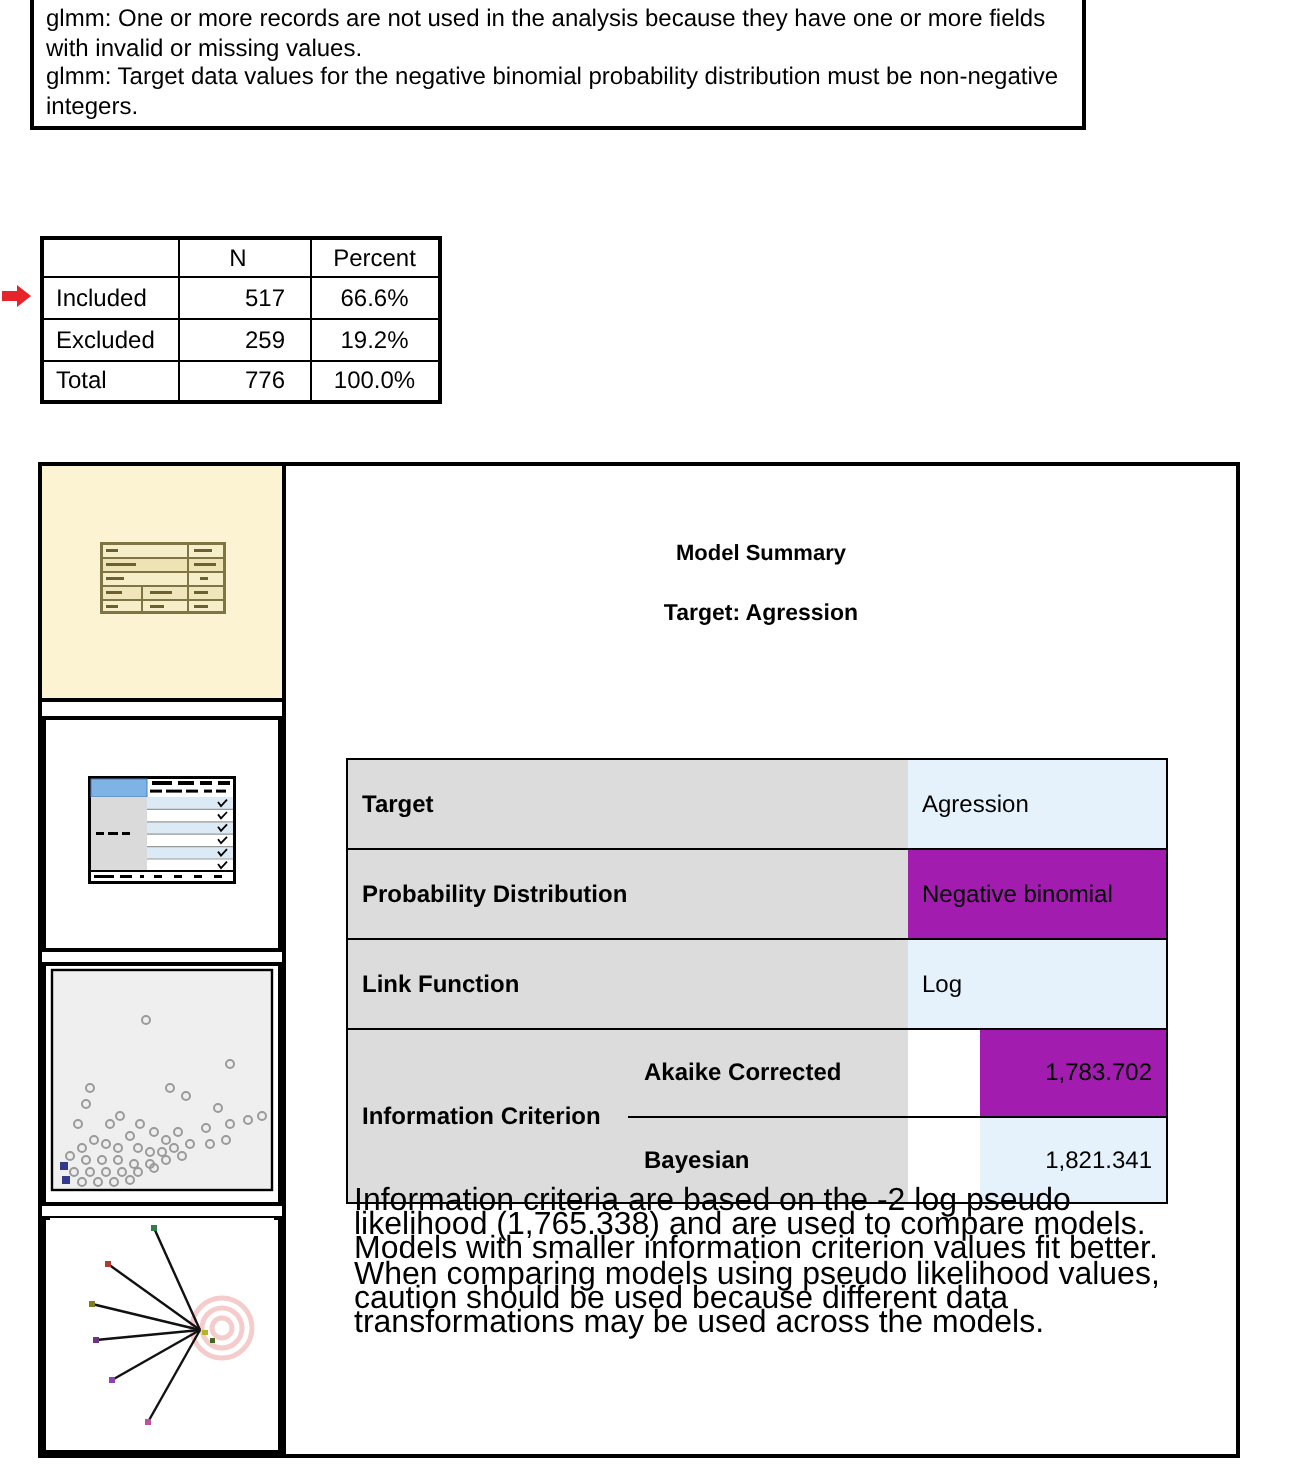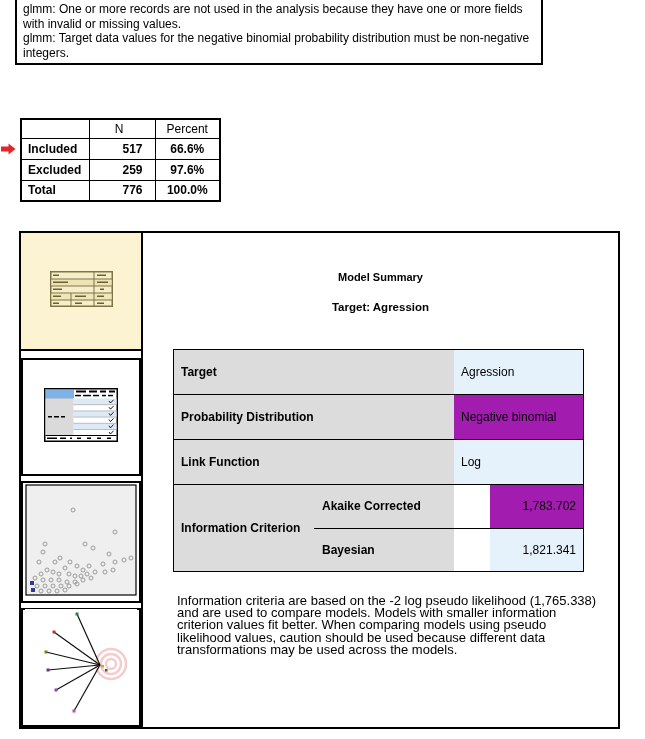--- a/index.html
+++ b/index.html
@@ -16,53 +16,53 @@
 
   
   .sel-arrow { position:absolute; left:1px; top:141px; }
 
   
   .cps-title { position:absolute; left:20px; top:97px; width:200px; text-align:center; font-size:12px; font-weight:bold;margin-top:48px; }
   .cps-table { position:absolute; left:20px; top:118px; border-collapse:collapse; font-size:12px; }
   .cps-table td, .cps-table th { border:1px solid #000; padding:0 6px; background:#fff; font-weight:normal; }
   .cps-table { border:2px solid #000; }
   .cps-table th { height:19px; text-align:center; }
-  .cps-table td { height:21px;font-weight:bold; }
+  .cps-table td { height:21px; }
   .cps-col-label { width:68px; text-align:left; }
   .cps-col-n { width:66px; text-align:right; padding-right:12px !important; }
   .cps-col-pct { width:65px; text-align:center; }
 
   
   .panel { position:absolute; left:19px; top:231px; width:601px; height:498px; border:2px solid #000; background:#fff; }
   .thumb-strip { position:absolute; left:0; top:0; bottom:0; width:122px; border-right:2px solid #000; }
   .thumb { position:absolute; left:0; width:120px; display:flex; align-items:center; justify-content:center; background:#fff; }
   .thumb-selected { top:0; height:118px; background:#FBF3D1; border-bottom:2px solid #000; }
   .thumb-2 { top:125px; height:118px; border:2px solid #000; }
   .thumb-3 { top:248px; height:122px; border:2px solid #000; }
   .thumb-4 { top:375px; height:119px; border:2px solid #000; }
 
   .content { position:absolute; left:122px; top:0; right:0; bottom:0; }
   .ms-title { position:absolute; top:38px; left:0; right:0; text-align:center; font-size:11px; font-weight:bold; }
   .ms-subtitle { position:absolute; top:68px; left:0; right:0; text-align:center; font-size:11.5px; font-weight:bold; }
 
-  .ms-table { position:absolute; left:30px; top:116px; width:411px; border:1.5px solid #000; font-size:12px; }
+  .ms-table { position:absolute; left:30px; top:146px; width:411px; border:1.5px solid #000; font-size:12px; }
   .msr { display:flex; height:45px; border-bottom:1px solid #000; }
   .ms-label { width:280px; background:#DCDCDC; font-weight:bold; display:flex; align-items:center; padding-left:7px; }
   .ms-value { flex:1; display:flex; align-items:center; padding:0 7px; }
   .bg-blue { background:#E5F1FB; }
   .bg-white { background:#a21caf; }
   .info-block { display:flex; height:86px; }
   .info-label { width:140px; background:#DCDCDC; font-weight:bold; display:flex; align-items:center; padding-left:7px; }
   .info-right { flex:1; display:flex; flex-direction:column; }
   .info-sub { display:flex; flex:1; }
   .info-sub-top { border-bottom:1px solid #000; }
   .sub-label { width:140px; background:#DCDCDC; font-weight:bold; display:flex; align-items:center; padding-left:8px; }
   .num { justify-content:flex-end;margin-left:36px; }
 
-  .footnote { position:absolute; left:34px; top:362px; width:420px; font-size:13px; line-height:12.2px; }
+  .footnote { position:absolute; left:34px; top:362px; width:420px; font-size:16px; line-height:12.2px; }
 </style>
 </head>
 <body>
 
 <div class="warning-box">
   <p>glmm: One or more records are not used in the analysis because they have one or more fields with invalid or missing values.</p>
   <p>glmm: Target data values for the negative binomial probability distribution must be non-negative integers.</p>
 </div>
 
 <div class="sel-arrow">
@@ -80,21 +80,21 @@
     <th class="cps-col-pct">Percent</th>
   </tr>
   <tr>
     <td class="cps-col-label">Included</td>
     <td class="cps-col-n">517</td>
     <td class="cps-col-pct">66.6%</td>
   </tr>
   <tr>
     <td class="cps-col-label">Excluded</td>
     <td class="cps-col-n">259</td>
-    <td class="cps-col-pct">97.6%</td>
+    <td class="cps-col-pct">19.2%</td>
   </tr>
   <tr>
     <td class="cps-col-label">Total</td>
     <td class="cps-col-n">776</td>
     <td class="cps-col-pct">100.0%</td>
   </tr>
 </tbody>
   </table>
 
 <div class="panel">

